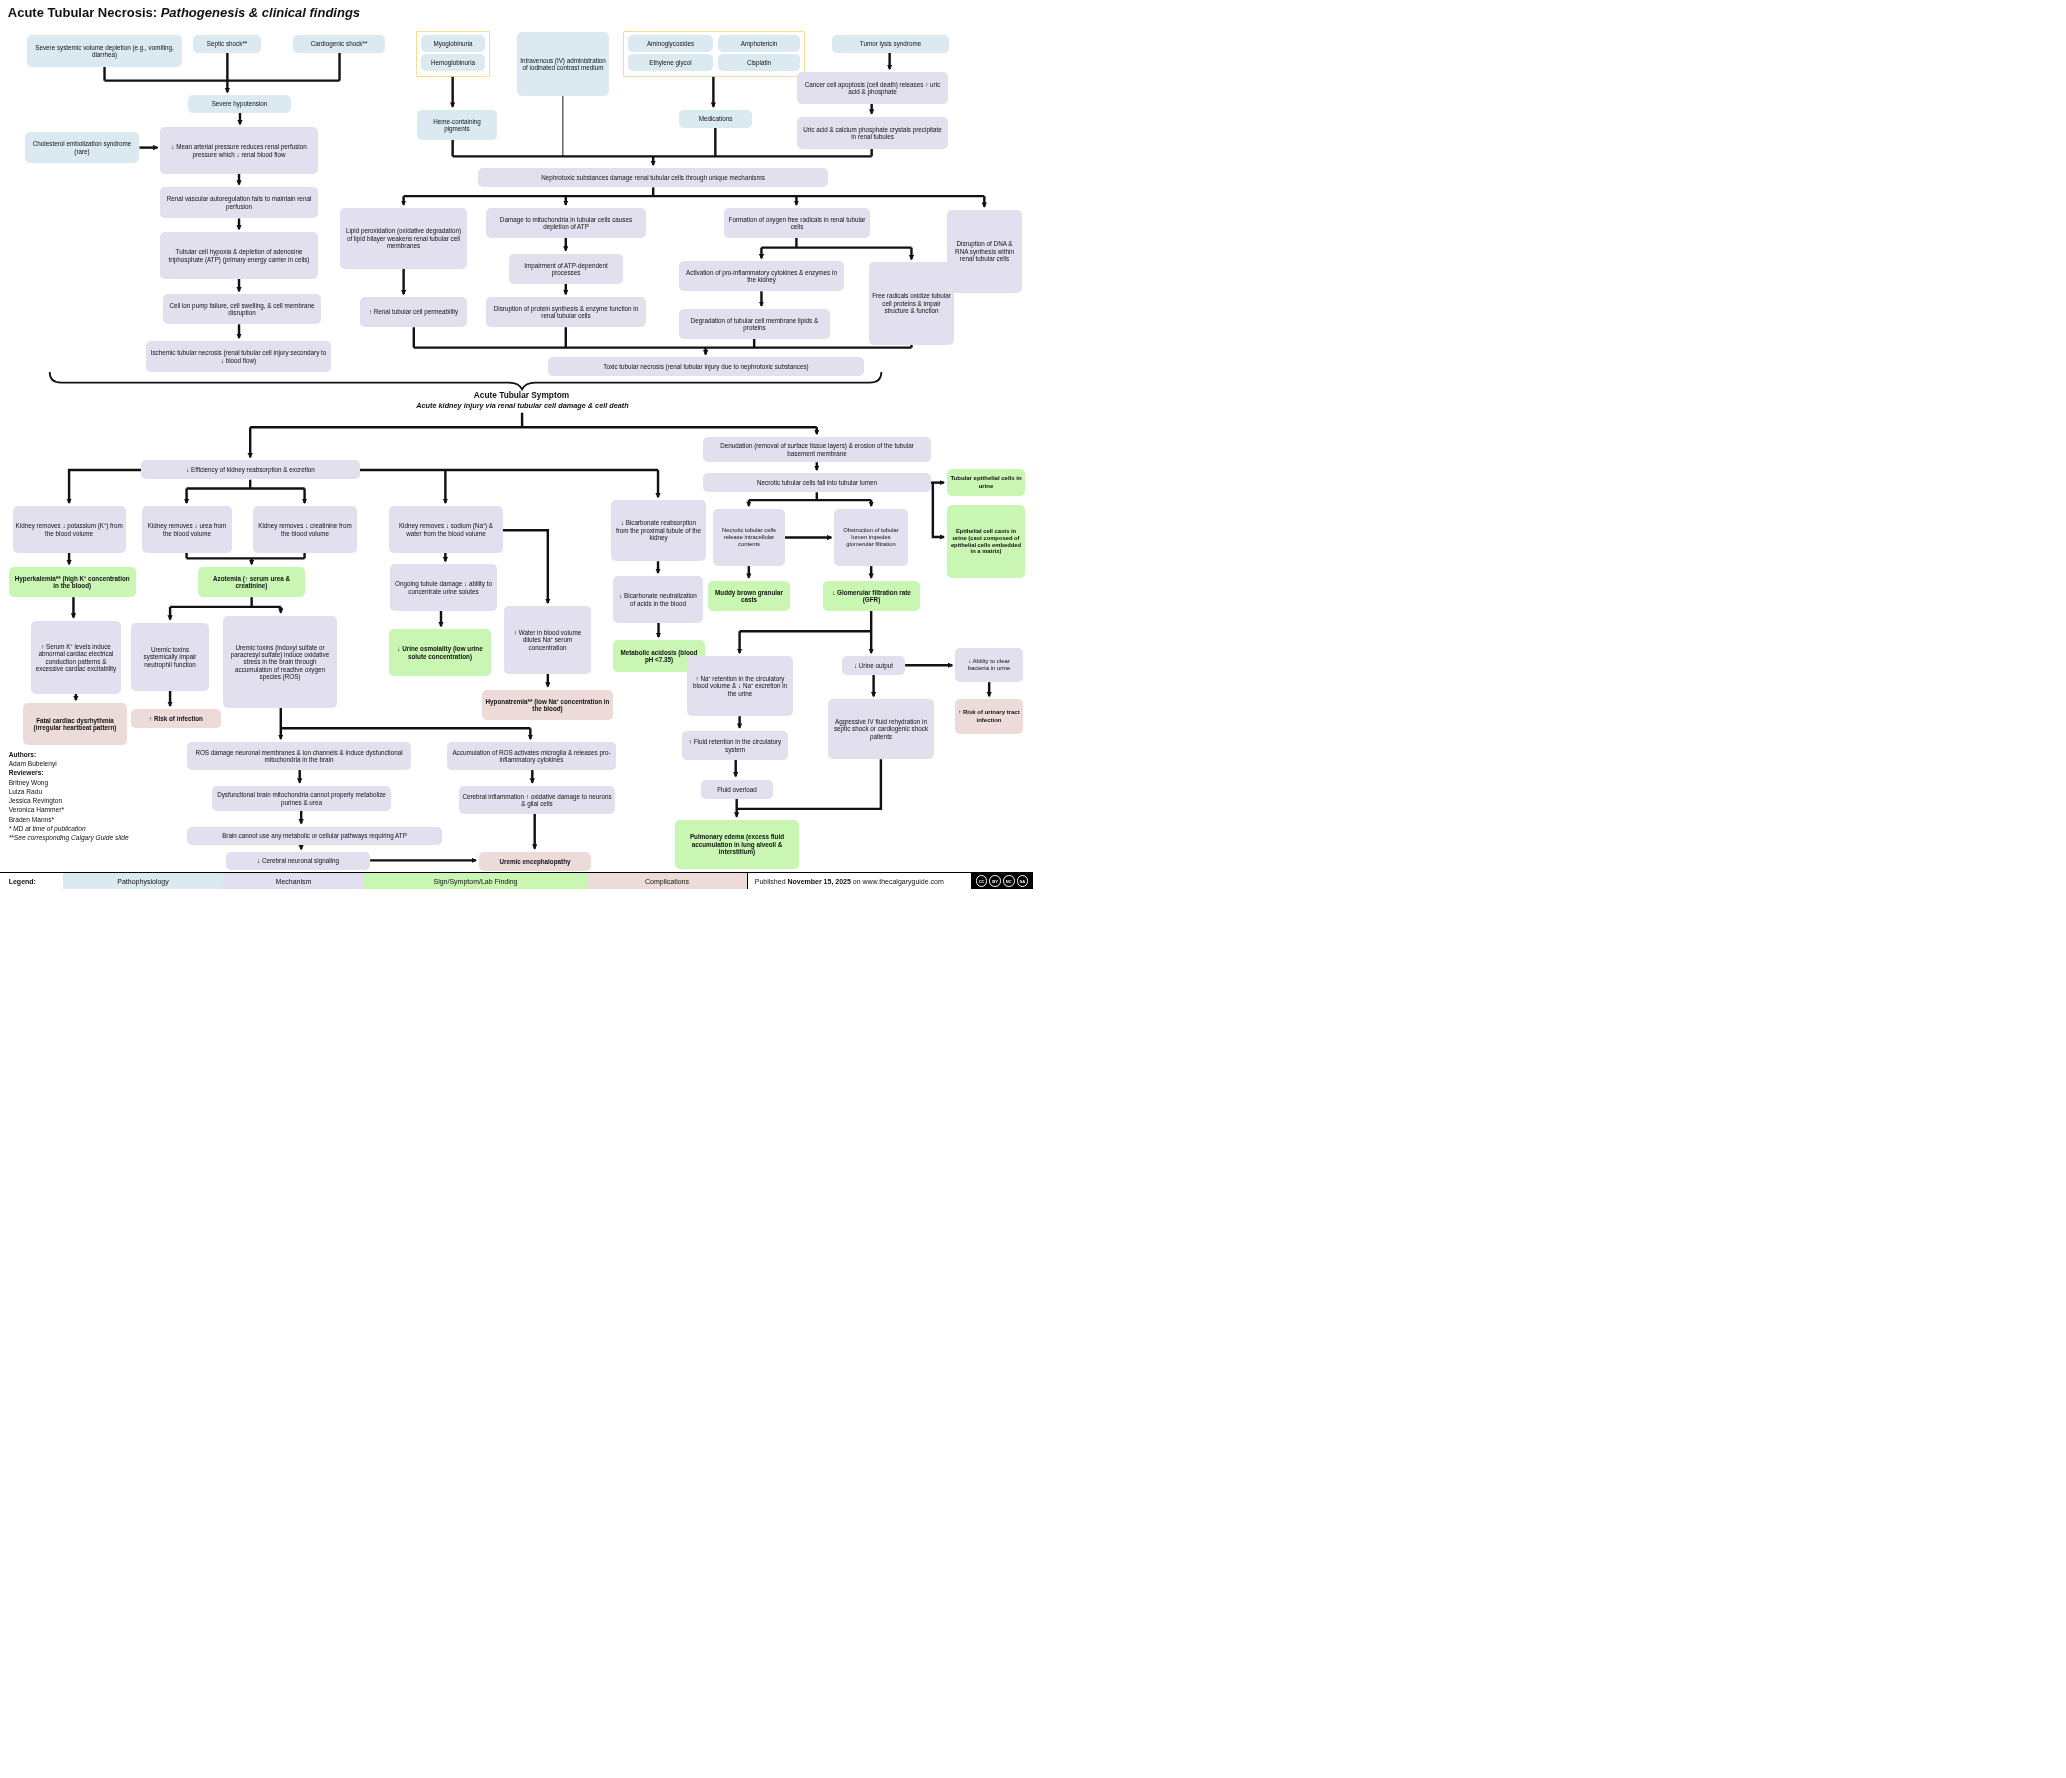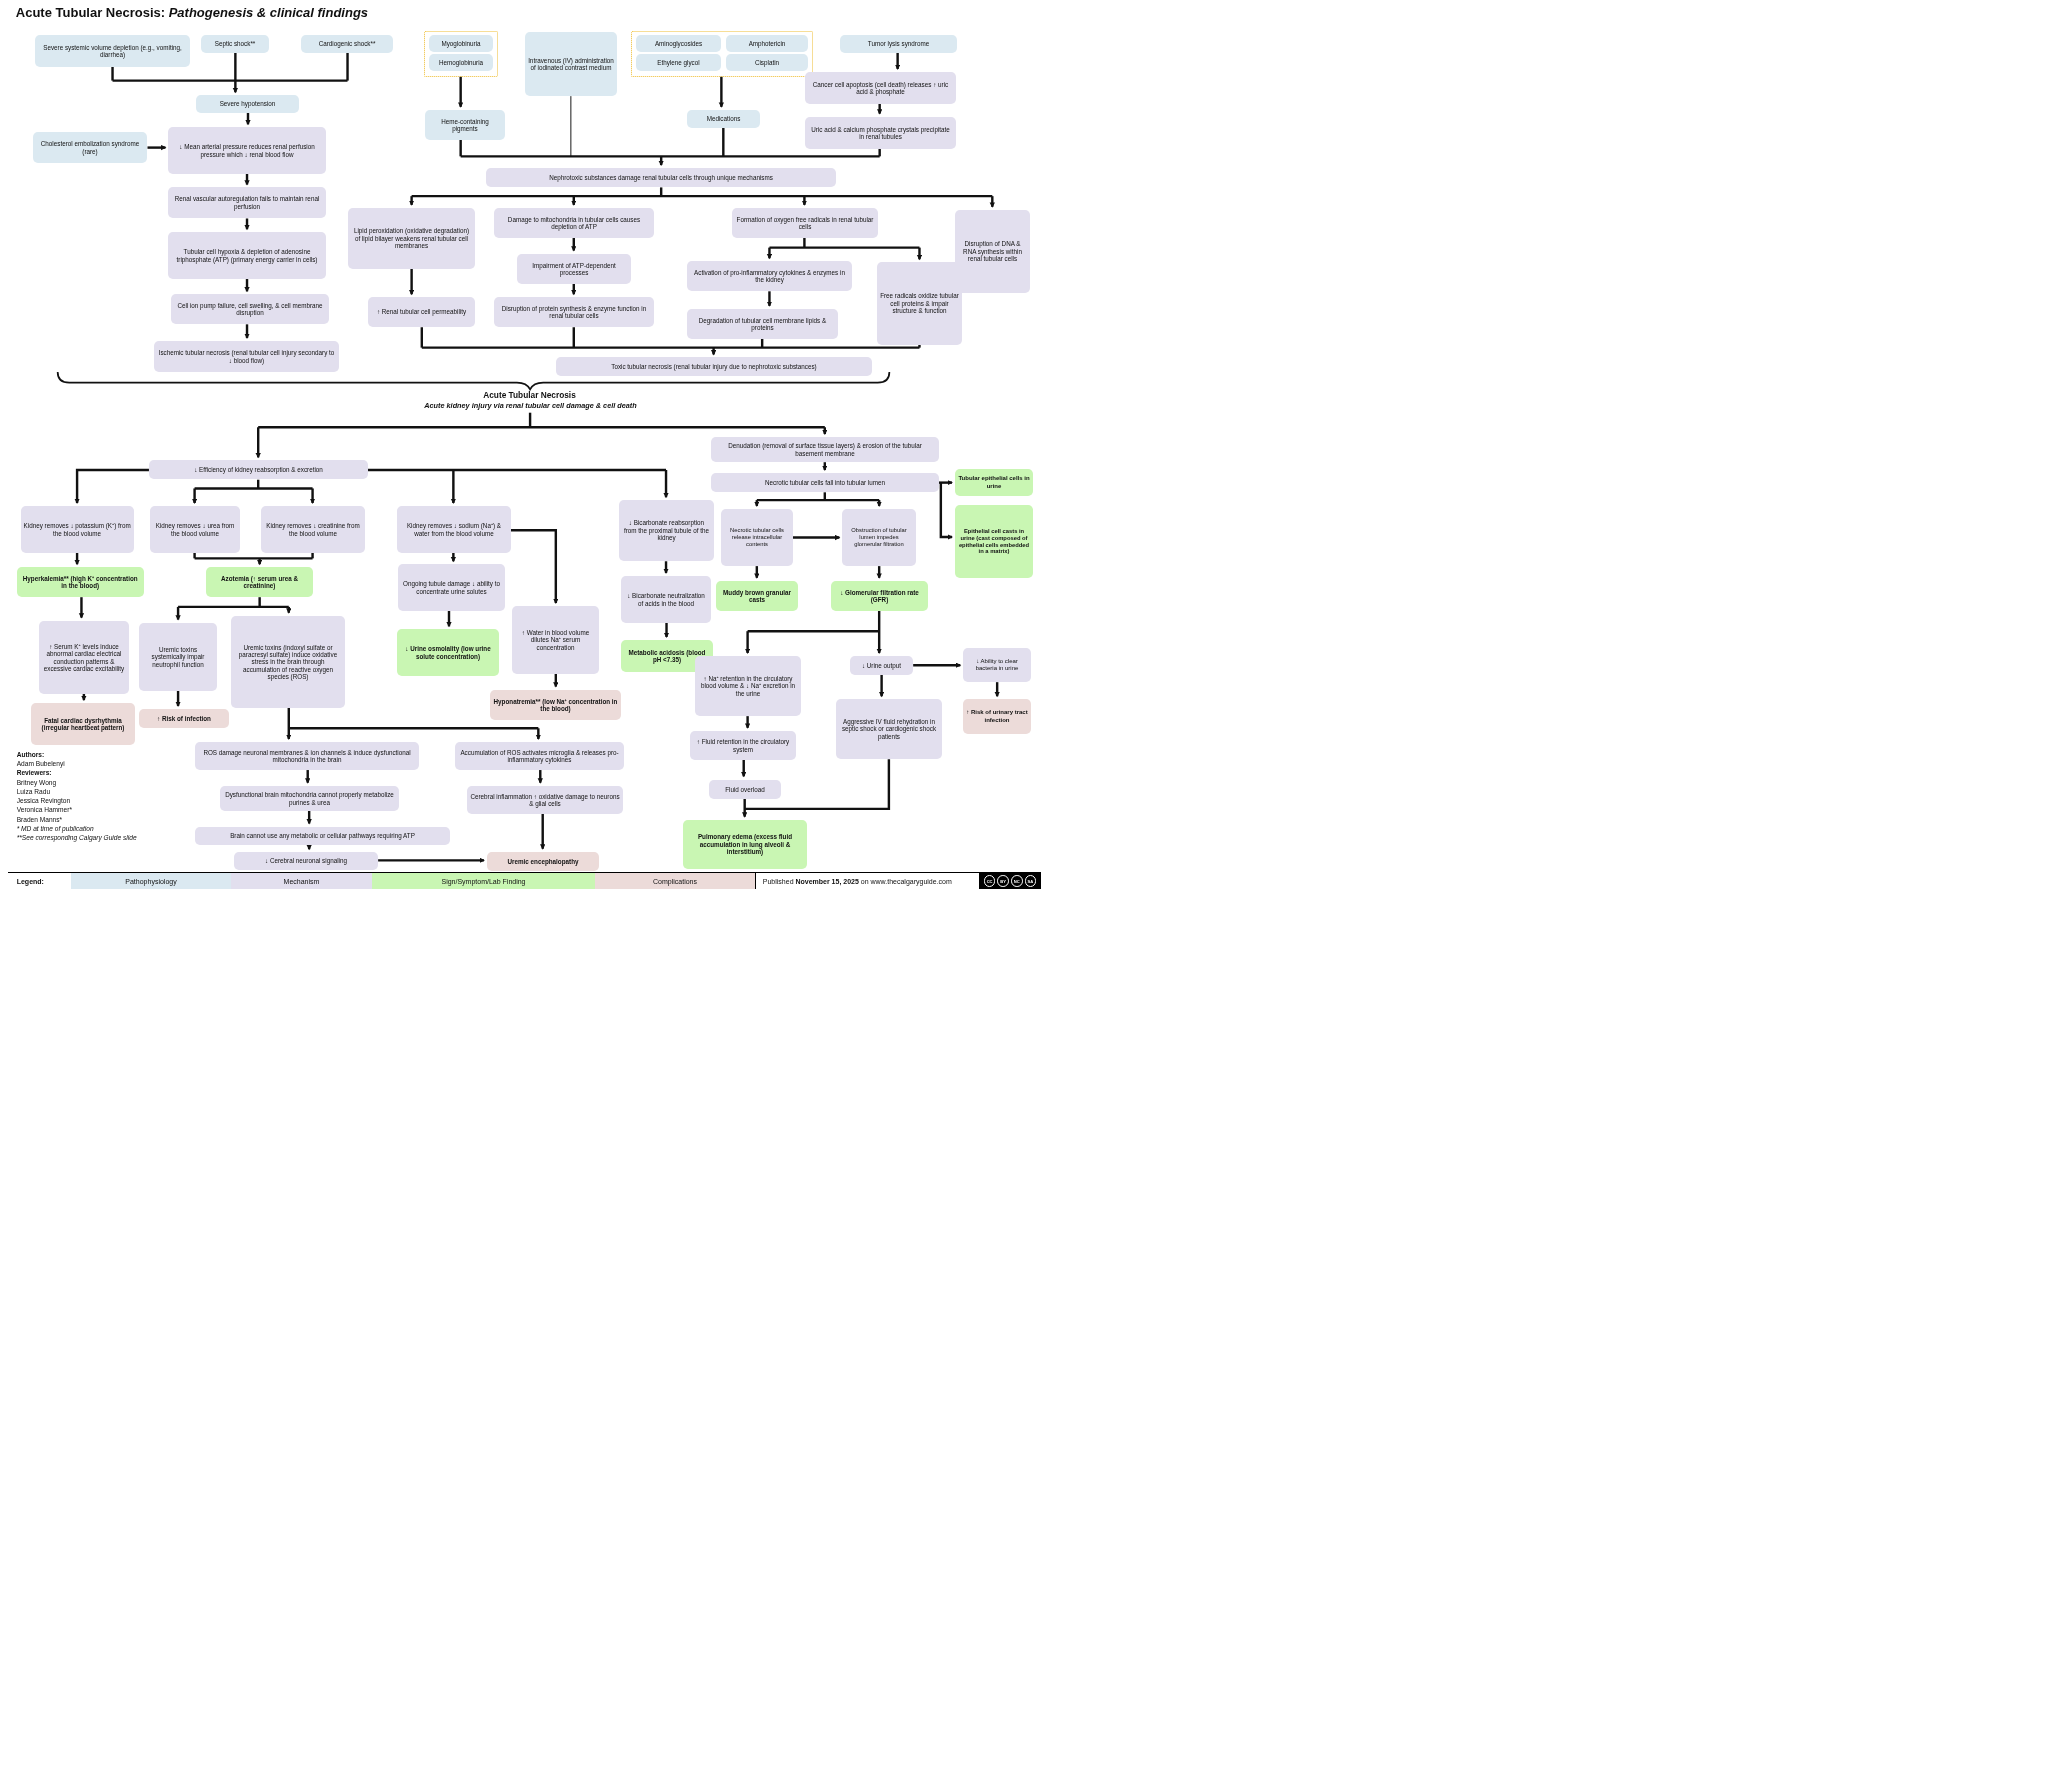--- a/index.html
+++ b/index.html
@@ -1,17 +1,17 @@
 <!DOCTYPE html>
 <html style="font-size:7.8px"><head>
 <meta charset="utf-8">
 <style>
   html,body{margin:0;padding:0;background:#fff;}
   #canvas{position:relative;width:1033px;height:889px;background:#fff;
-    font-family:"Liberation Sans",sans-serif;color:#111;overflow:hidden;margin-left:8px;}
+    font-family:"Liberation Sans",sans-serif;color:#111;overflow:hidden;}
   #title{position:absolute;left:7.8px;top:4.9px;font-size:13px;font-weight:bold;}
   #title .em{font-style:italic;}
   .nd{position:absolute;display:flex;align-items:center;justify-content:center;
     text-align:center;border-radius:4.9px;padding:1.5px 2.9px;box-sizing:border-box;
     font-size:6.3px;line-height:1.17;}
   .blue{background:#dbe9f1;}
   .lav{background:#e2dfee;}
   .green{background:#c9f6b3;font-weight:bold;}
   .pink{background:#ecdbd9;font-weight:bold;}
   .dashed{position:absolute;border:1.2px dotted #eebc2e;border-radius:1.5px;box-sizing:border-box;}
@@ -192,21 +192,21 @@
   <div class="nd lav" style="left:509px;top:254px;width:114px;height:30px">Impairment of ATP-dependent processes</div>
   <div class="nd lav" style="left:679px;top:261px;width:165px;height:30px">Activation of pro-inflammatory cytokines &amp; enzymes in the kidney</div>
   <div class="nd lav" style="left:869px;top:262px;width:85px;height:83px">Free radicals oxidize tubular cell proteins &amp; impair structure &amp; function</div>
   <div class="nd lav" style="left:163px;top:294px;width:158px;height:30px">Cell ion pump failure, cell swelling, &amp; cell membrane disruption</div>
   <div class="nd lav" style="left:360px;top:297px;width:107px;height:30px">↑ Renal tubular cell permeability</div>
   <div class="nd lav" style="left:486px;top:297px;width:160px;height:30px">Disruption of protein synthesis &amp; enzyme function in renal tubular cells</div>
   <div class="nd lav" style="left:679px;top:309px;width:151px;height:30px">Degradation of tubular cell membrane lipids &amp; proteins</div>
   <div class="nd lav" style="left:146px;top:341px;width:185px;height:31px">Ischemic tubular necrosis (renal tubular cell injury secondary to ↓ blood flow)</div>
   <div class="nd lav" style="left:548px;top:357px;width:316px;height:19.4px">Toxic tubular necrosis (renal tubular injury due to nephrotoxic substances)</div>
 
-  <div id="atn-heading">Acute Tubular Necrosis</div>
+  <div id="atn-heading">Acute Tubular Symptom</div>
   <div id="atn-subheading">Acute kidney injury via renal tubular cell damage &amp; cell death</div>
 
   <div class="nd lav" style="left:141px;top:460px;width:219px;height:19.4px">↓ Efficiency of kidney reabsorption &amp; excretion</div>
   <div class="nd lav" style="left:12.6px;top:506px;width:113px;height:47px">Kidney removes ↓ potassium (K⁺) from the blood volume</div>
   <div class="nd lav" style="left:142px;top:506px;width:90px;height:47px">Kidney removes ↓ urea from the blood volume</div>
   <div class="nd lav" style="left:253px;top:506px;width:104px;height:47px">Kidney removes ↓ creatinine from the blood volume</div>
   <div class="nd lav" style="left:389px;top:506px;width:114px;height:47px">Kidney removes ↓ sodium (Na⁺) &amp; water from the blood volume</div>
   <div class="nd lav" style="left:611px;top:500px;width:95px;height:61px">↓ Bicarbonate reabsorption from the proximal tubule of the kidney</div>
   <div class="nd green" style="left:8.7px;top:567px;width:127px;height:30px">Hyperkalemia** (high K⁺ concentration in the blood)</div>
   <div class="nd green" style="left:198px;top:567px;width:107px;height:30px">Azotemia (↑ serum urea &amp; creatinine)</div>

